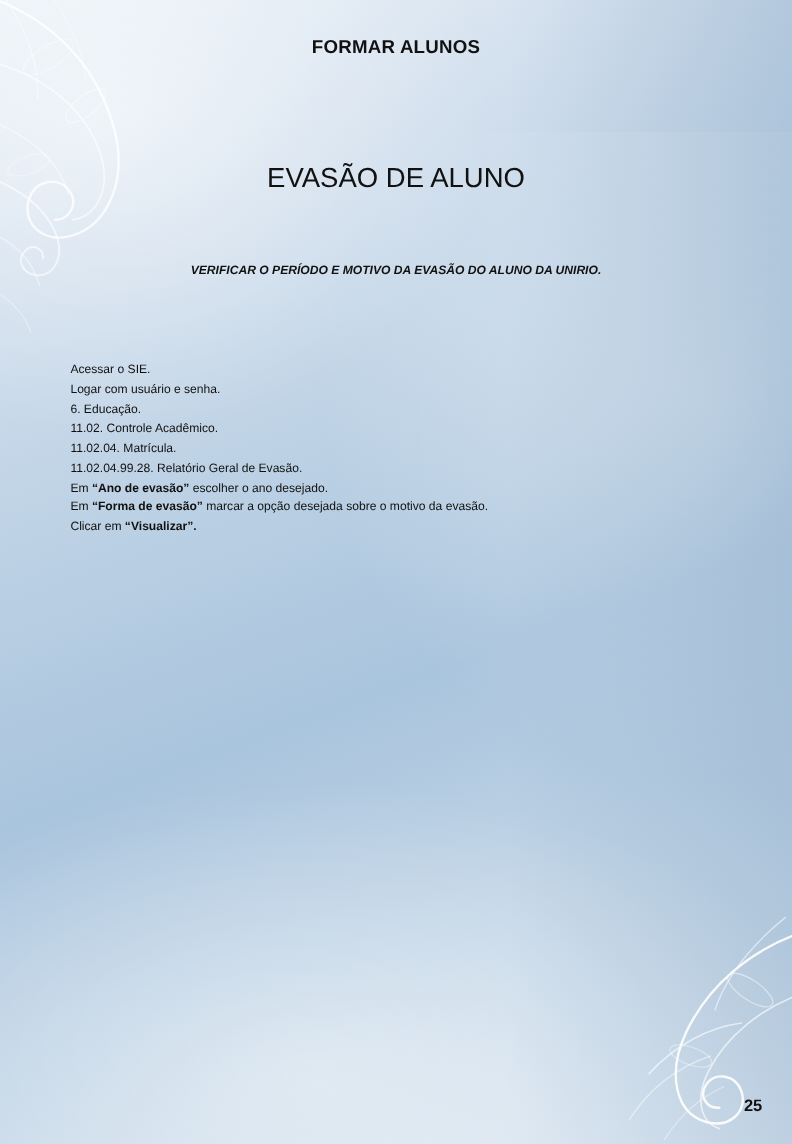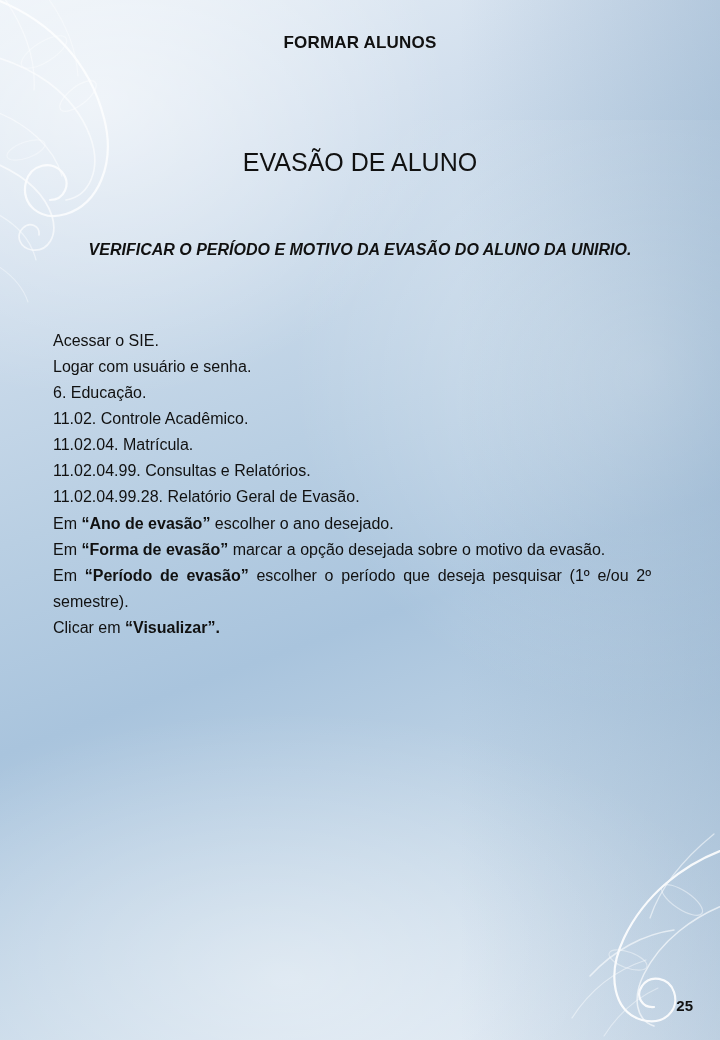--- a/index.html
+++ b/index.html
@@ -96,33 +96,33 @@
     font-weight: normal;
     color: #111111;
   }
 
   .subtitle {
     position: absolute;
     top: 239px;
     left: 60px;
     width: 600px;
     text-align: center;
-    font-size: 16px;
+    font-size: 11px;
     font-weight: bold;
     font-style: italic;
     color: #111111;
     line-height: 1.42;
   }
 
   .body-block {
     position: absolute;
     top: 328px;
-    left: 53px;
+    left: 64px;
     width: 598px;
-    font-size: 16px;
+    font-size: 11px;
     color: #111111;
     line-height: 1.63;
   }
   .body-block p {
     margin: 0;
     text-align: justify;
     text-justify: inter-word;
   }
   .body-block p.nojust {
     text-align: left;
@@ -186,24 +186,22 @@
     <div class="slide-title">EVASÃO DE ALUNO</div>
 
     <div class="subtitle">VERIFICAR O PERÍODO E MOTIVO DA EVASÃO DO ALUNO DA UNIRIO.</div>
 
     <div class="body-block" id="body-block">
         <p class="nojust"><span>Acessar o SIE.</span></p>
         <p class="nojust"><span>Logar com usuário e senha.</span></p>
         <p class="nojust"><span>6. Educação.</span></p>
         <p class="nojust"><span>11.02. Controle Acadêmico.</span></p>
         <p class="nojust"><span>11.02.04. Matrícula.</span></p>
-        <p class="nojust"><span>11.02.04.99. Consultas e Relatórios.</span></p>
         <p class="nojust"><span>11.02.04.99.28. Relatório Geral de Evasão.</span></p>
         <p class="nojust"><span>Em </span><b>“Ano de evasão”</b><span> escolher o ano desejado.</span></p>
         <p class="nojust"><span>Em </span><b>“Forma de evasão”</b><span> marcar a opção desejada sobre o motivo da evasão.</span></p>
-        <p><span>Em </span><b>“Período de evasão”</b><span> escolher o período que deseja pesquisar (1º e/ou 2º semestre).</span></p>
         <p class="nojust"><span>Clicar em </span><b>“Visualizar”.</b><span></span></p>
       </div>
 
     <div class="page-number">25</div>
 
   </div>
 </div>
 
 </body></html>

